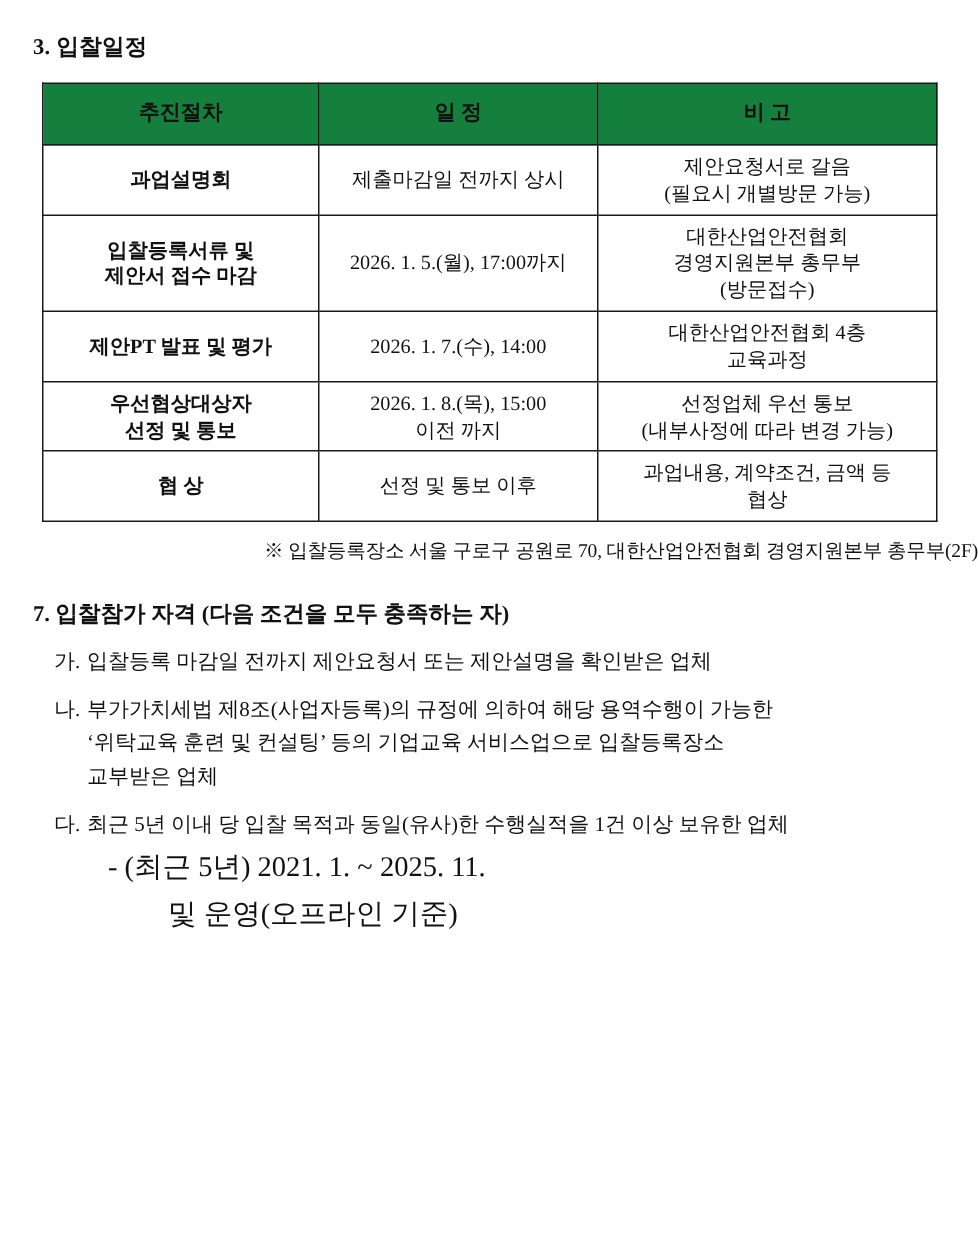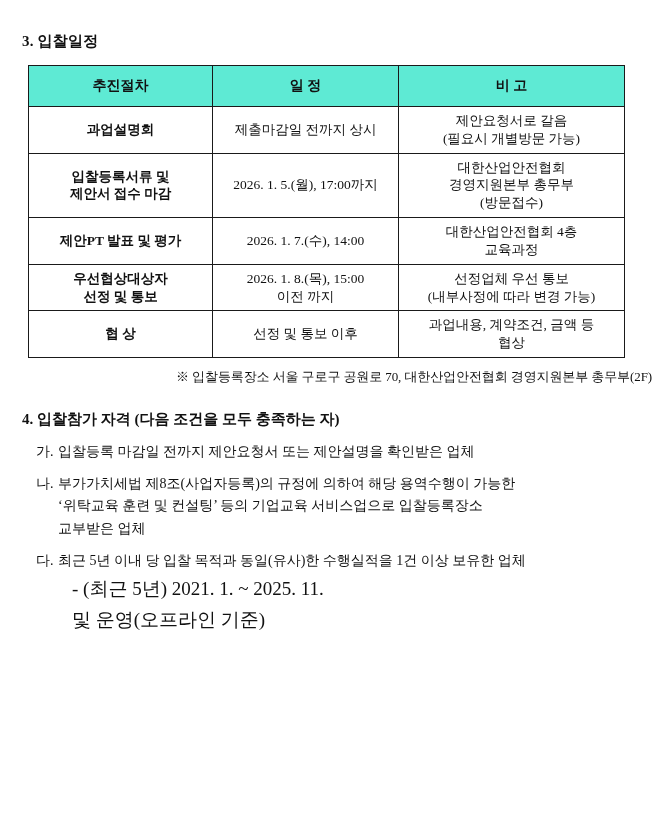--- a/index.html
+++ b/index.html
@@ -17,42 +17,42 @@
   .page {
     position: relative;
     width: 652px;
     height: 838px;
     padding: 0;
     box-sizing: border-box;
   }
   .sec-heading {
     font-size: 15px;
     font-weight: bold;
-    margin: 32px 0 0 22px;
+    margin: 22px 0 0 22px;
     letter-spacing: 0.2px;
   }
   .sched-wrap {
     margin: 14px 0 0 28px;
     width: 596px;
   }
   table.sched {
     border-collapse: collapse;
     width: 596px;
     table-layout: fixed;
   }
   table.sched td, table.sched th {
     border: 1.4px solid #1a1a1a;
     text-align: center;
     vertical-align: middle;
     font-size: 13.5px;
     line-height: 1.32;
     padding: 5px 3px;
   }
   table.sched thead th {
-    background: #5eead4;
+    background: #15803d;
     font-weight: bold;
     height: 30px;
     font-size: 14px;
   }
   table.sched td.c0 { font-weight: bold; }
   col.col0 { width: 184px; }
   col.col1 { width: 186px; }
   col.col2 { width: 226px; }
   .rowline { white-space: pre-line; }
   .note {
@@ -83,21 +83,21 @@
   .qtext {
     flex: 1 1 auto;
   }
   .qtext .ln { display: block; }
   .sub {
     margin: 2px 0 0 14px;
     font-size: 19px;
     line-height: 1.62;
   }
   .sub .sln { display: block; }
-  .sub .sln.ind2 { }
+  .sub .sln.ind2 { margin-left: 40px; }
 </style>
 </head>
 <body>
 
 <div class="page">
 
   <div class="sec-heading">3.  입찰일정</div>
 
   <div class="sched-wrap">
     <table class="sched">
@@ -147,21 +147,21 @@
           <td class="rowline">선정 및 통보 이후</td>
           <td class="rowline">과업내용, 계약조건, 금액 등
 협상</td>
         </tr>
       </tbody>
     </table>
   </div>
 
   <div class="note">※  입찰등록장소 서울  구로구  공원로 70,  대한산업안전협회  경영지원본부  총무부(2F)</div>
 
-  <div class="sec2">4.  입찰참가 자격 (다음 조건을 모두 충족하는 자)</div>
+  <div class="sec2">7.  입찰참가 자격 (다음 조건을 모두 충족하는 자)</div>
 
   <div class="qual">
 
     <div class="qitem">
       <div class="qlabel">가.</div>
       <div class="qtext">
         <span class="ln">입찰등록 마감일 전까지 제안요청서 또는 제안설명을 확인받은 업체</span>
       </div>
     </div>
 

